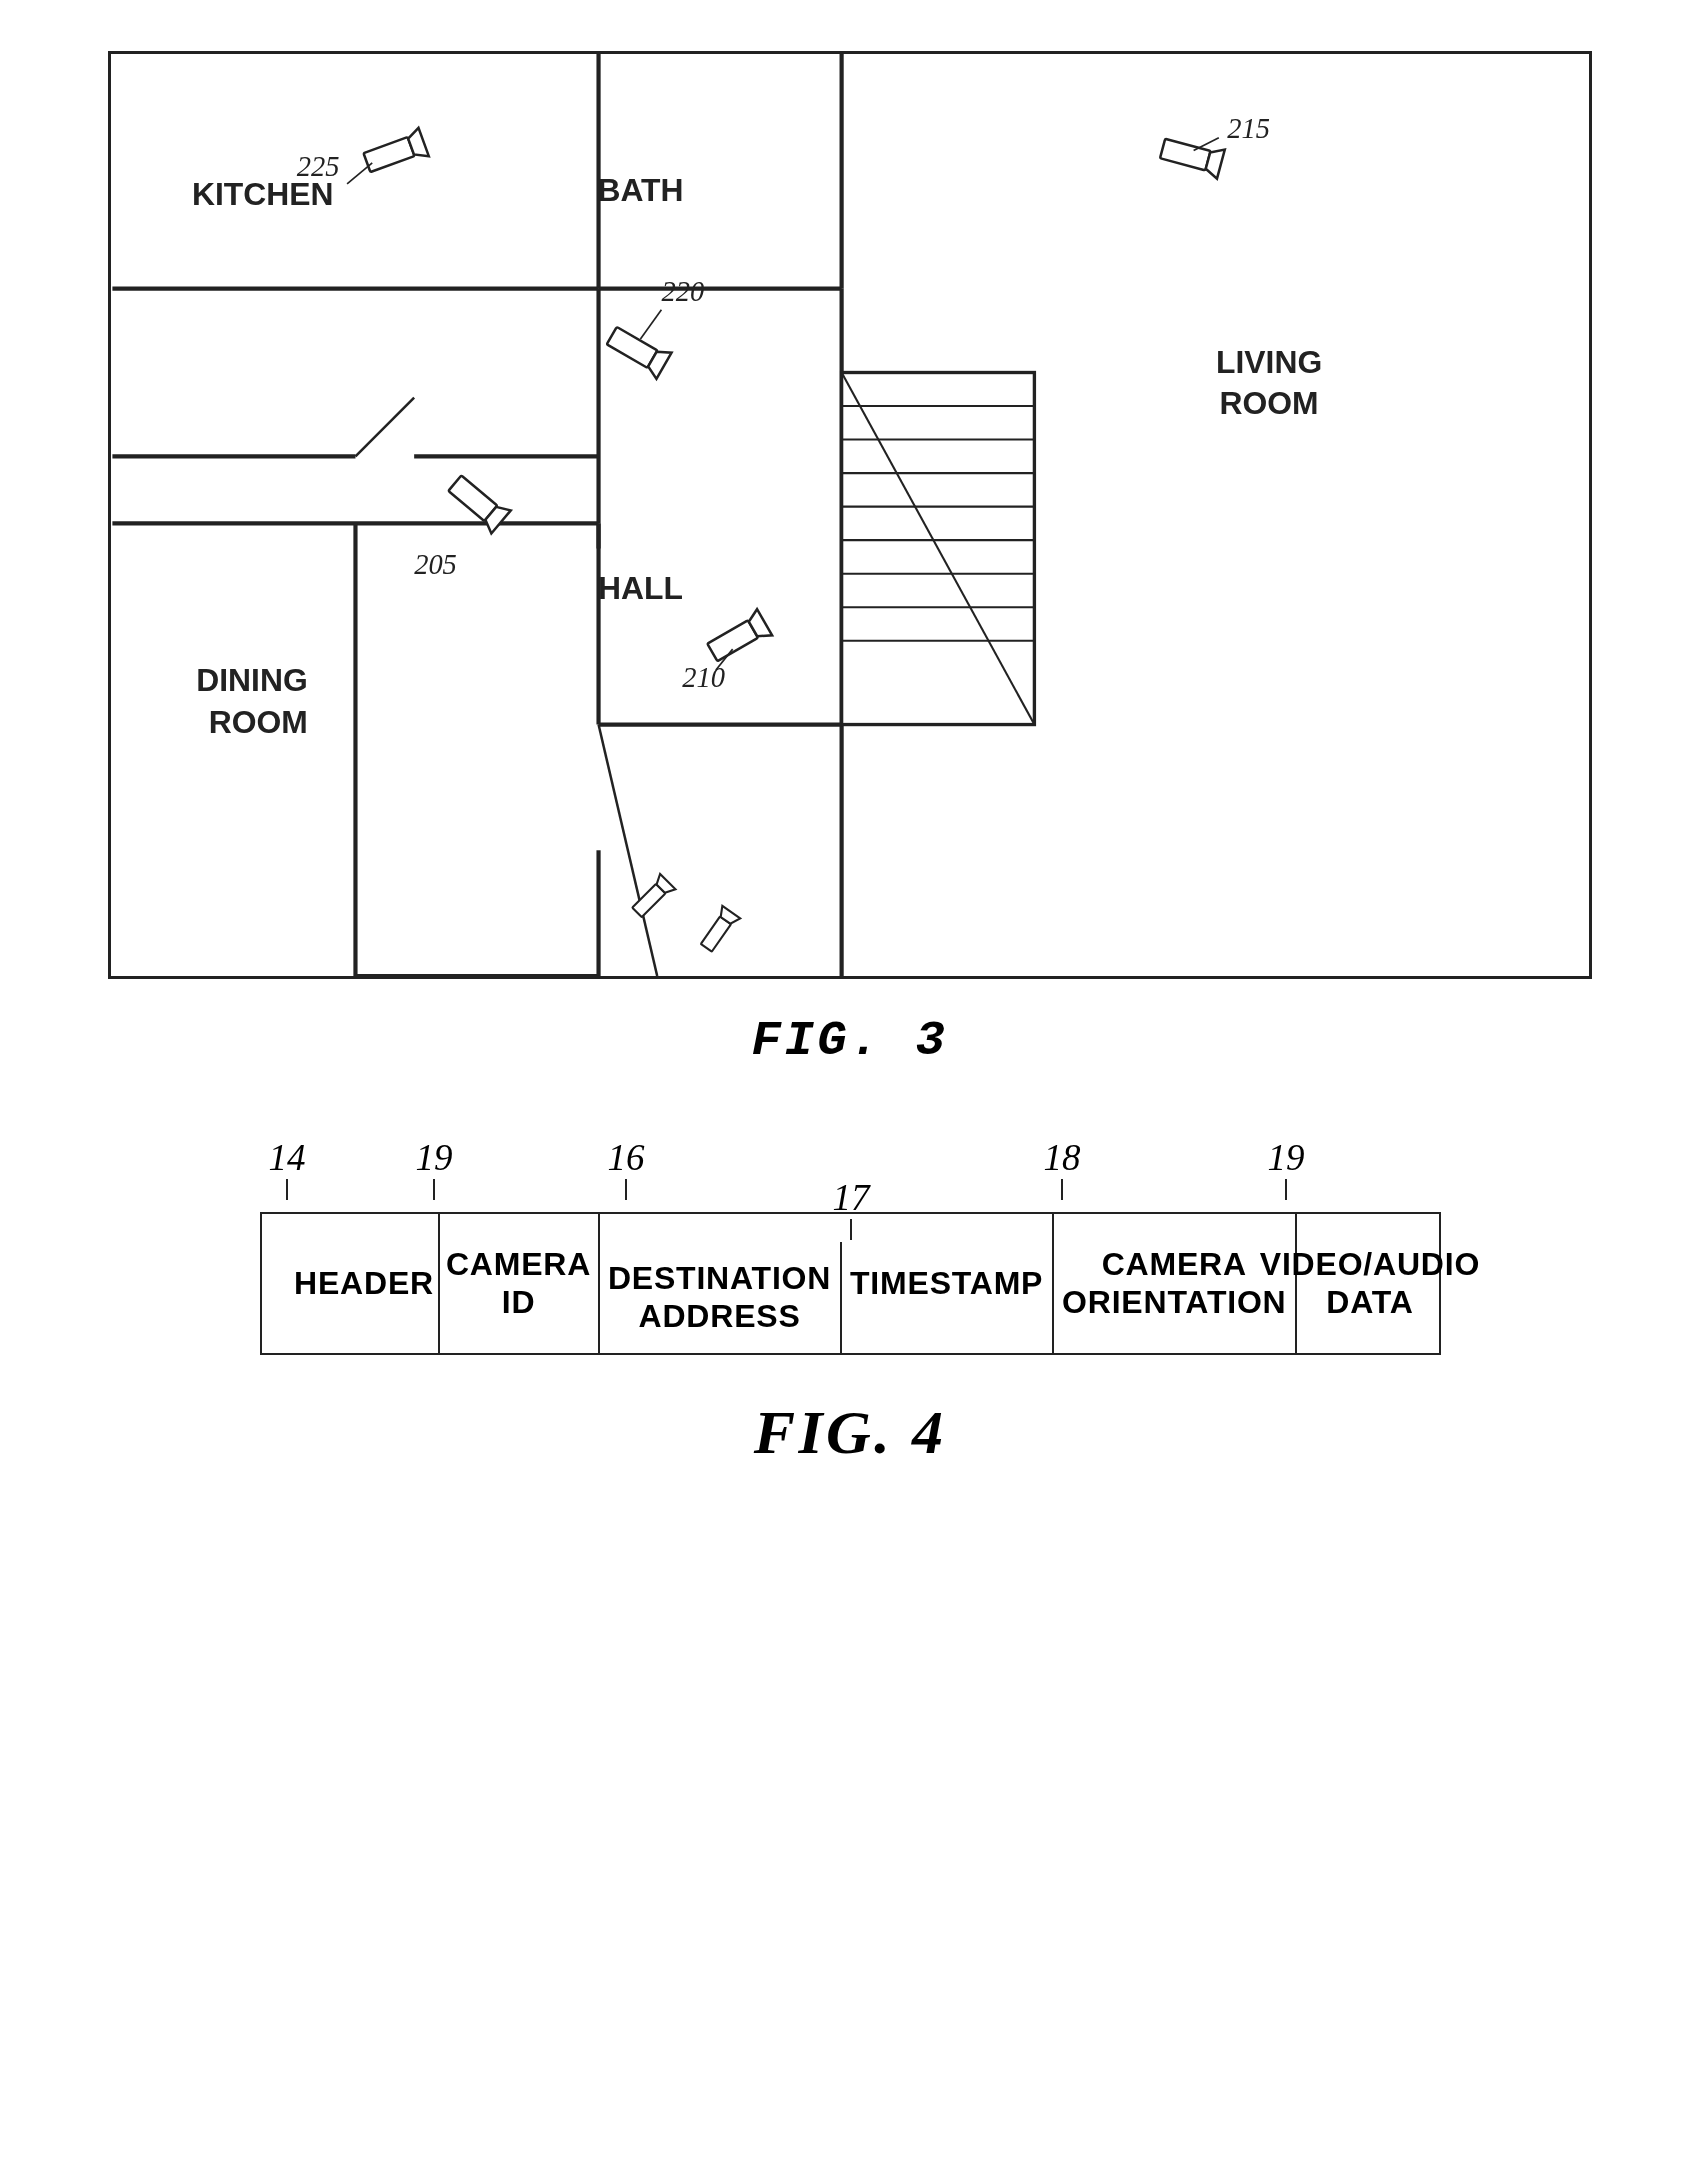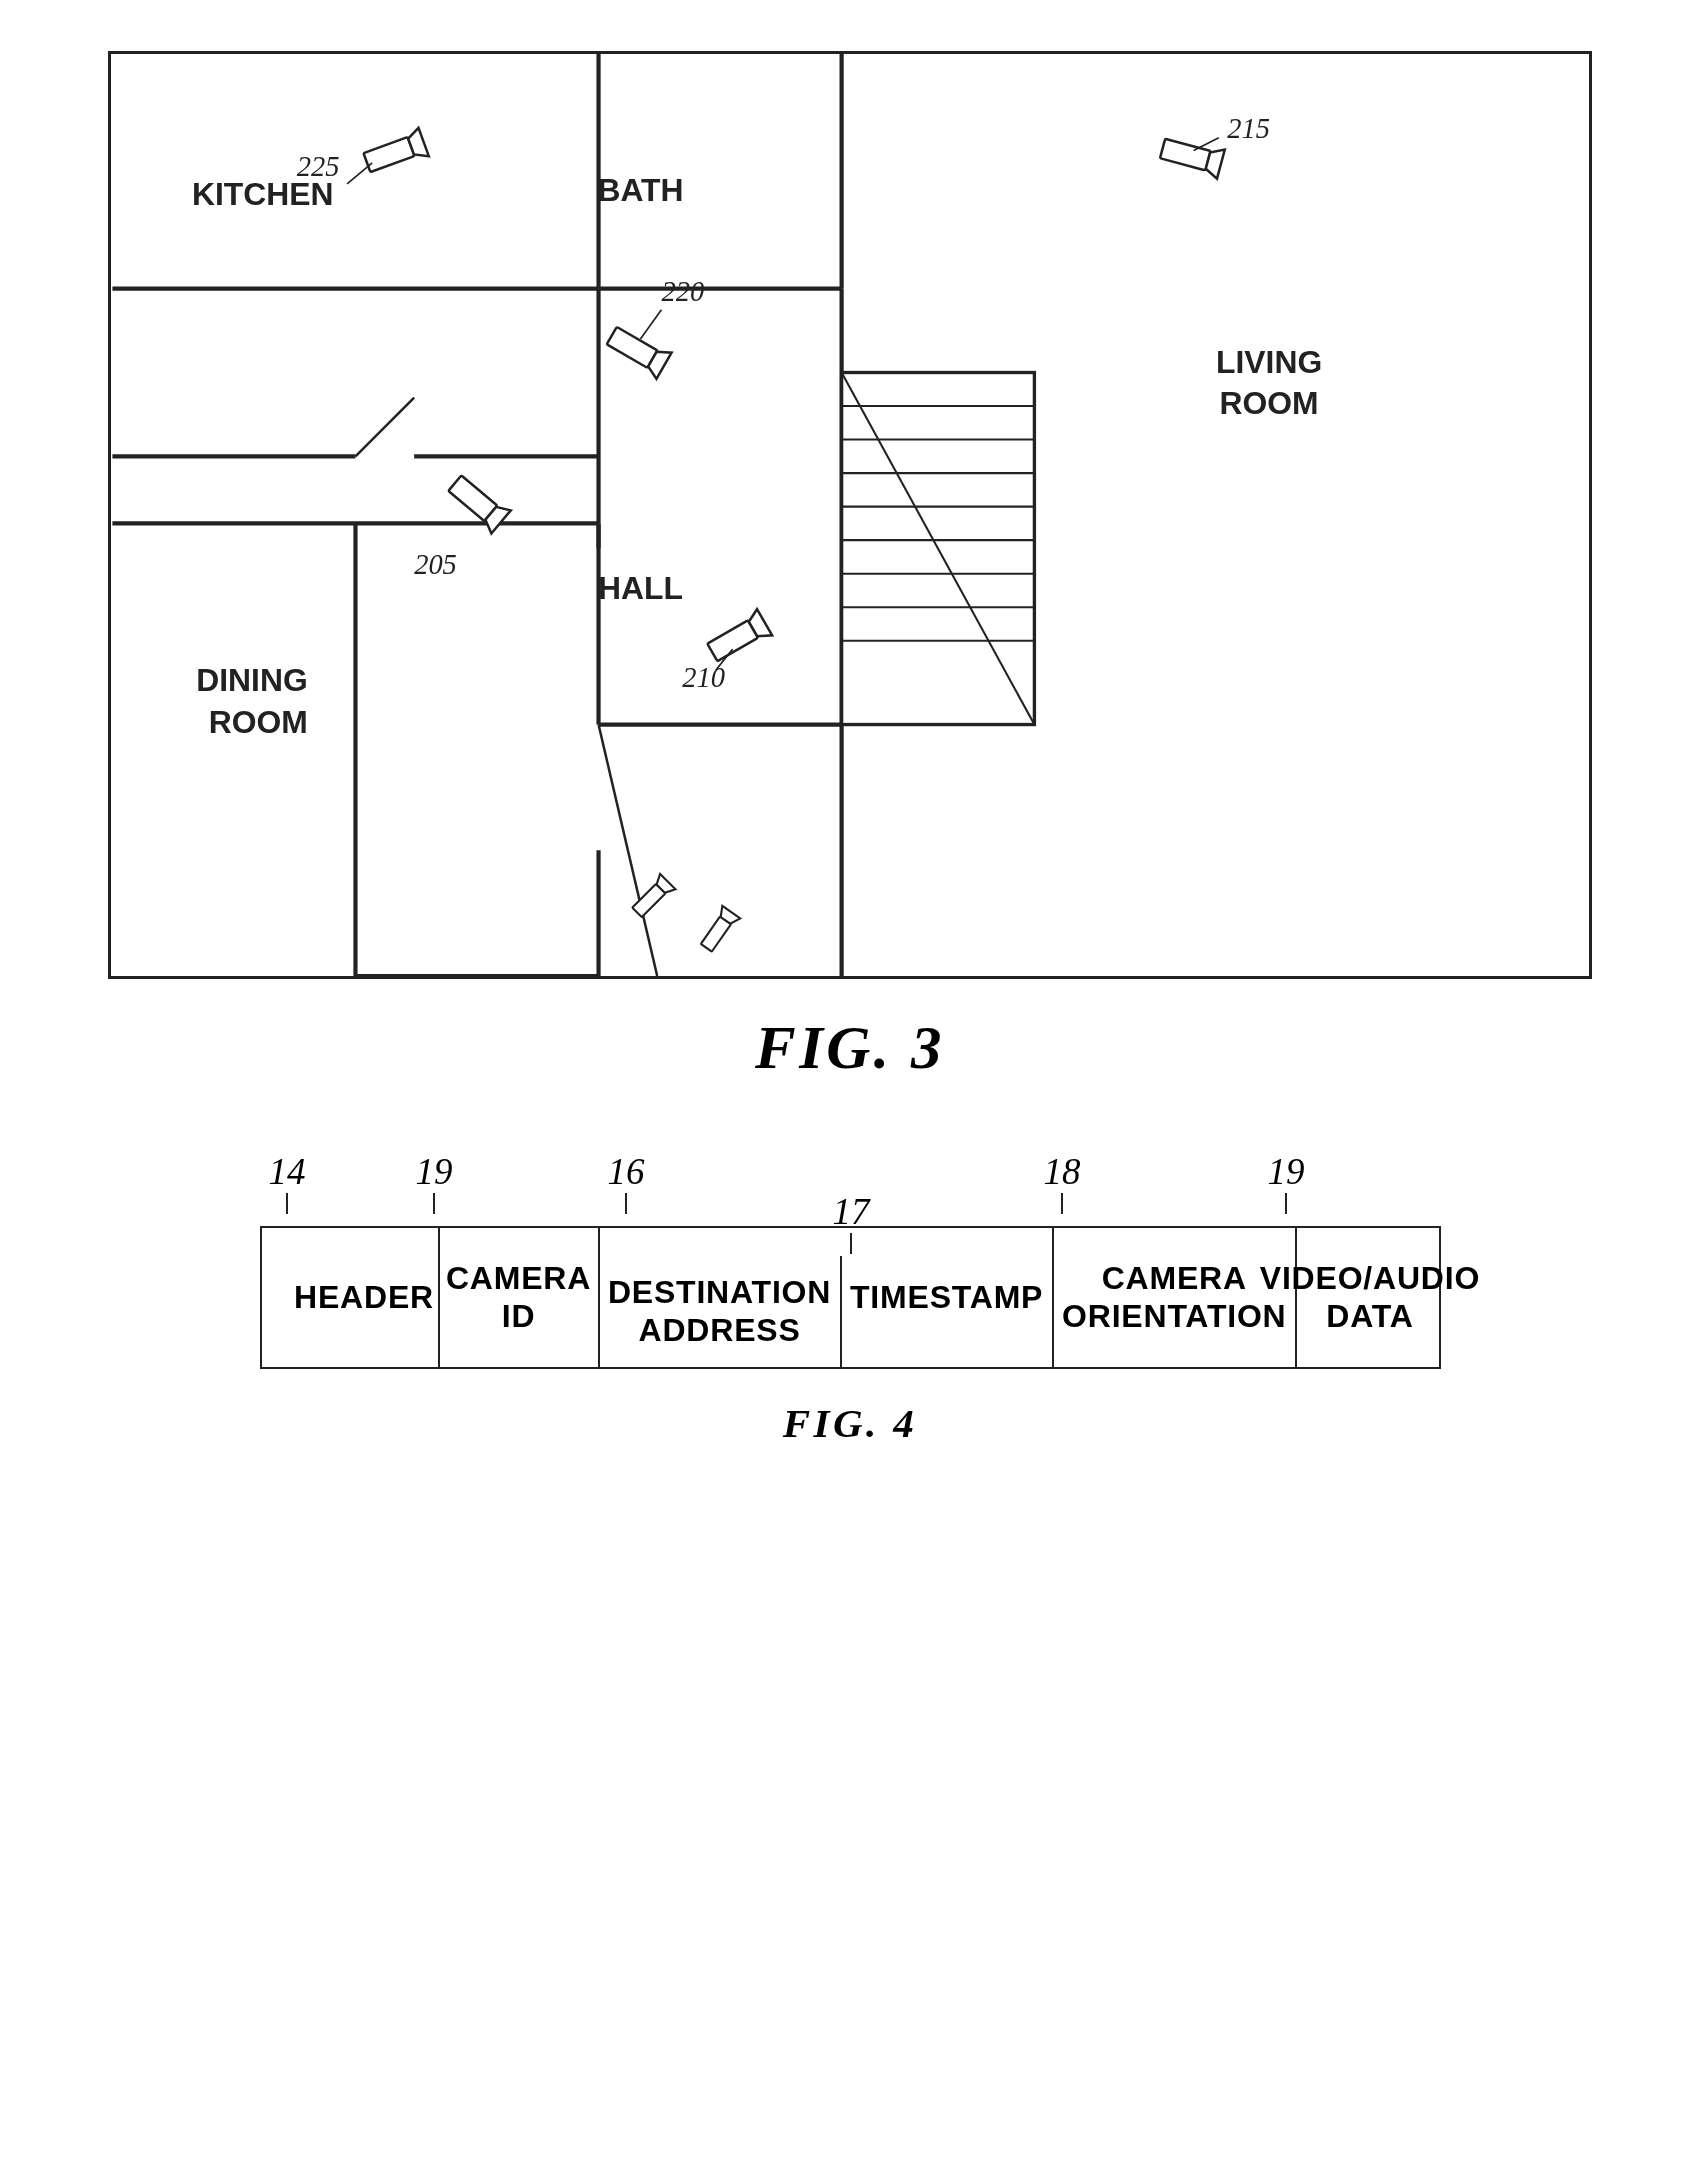--- a/index.html
+++ b/index.html
@@ -28,26 +28,26 @@
       border: 3.4px solid #222;
     }
 
     .floorplan-svg {
       width: 100%;
       height: 100%;
     }
 
     .fig3-label {
       text-align: center;
-      font-size: 61px;
+      font-size: 49px;
       font-style: italic;
       font-weight: bold;
       margin-top: 34px;
       margin-bottom: 39px;
-      font-family: Liberation Serif, serif;
+      font-family: Liberation Mono, monospace;
       letter-spacing: 3.4px;
     }
 
     
     .fig4-container {
       display: flex;
       flex-direction: column;
       align-items: center;
       margin-top: 67px;
     }
@@ -76,24 +76,24 @@
       font-size: 32px;
       font-weight: bold;
       text-align: center;
       font-family: Arial, sans-serif;
       line-height: 1.2;
       letter-spacing: 0.8px;
     }
 
     .fig4-label {
       text-align: center;
-      font-size: 41px;
+      font-size: 62px;
       font-style: italic;
       font-weight: bold;
-      margin-top: 30px;
+      margin-top: 42px;
       font-family: 'Times New Roman', serif;
       letter-spacing: 3.4px;
     }
 
     .room-label {
       font-size: 38px;
       font-weight: bold;
       font-family: Arial, sans-serif;
       fill: #222;
     }

